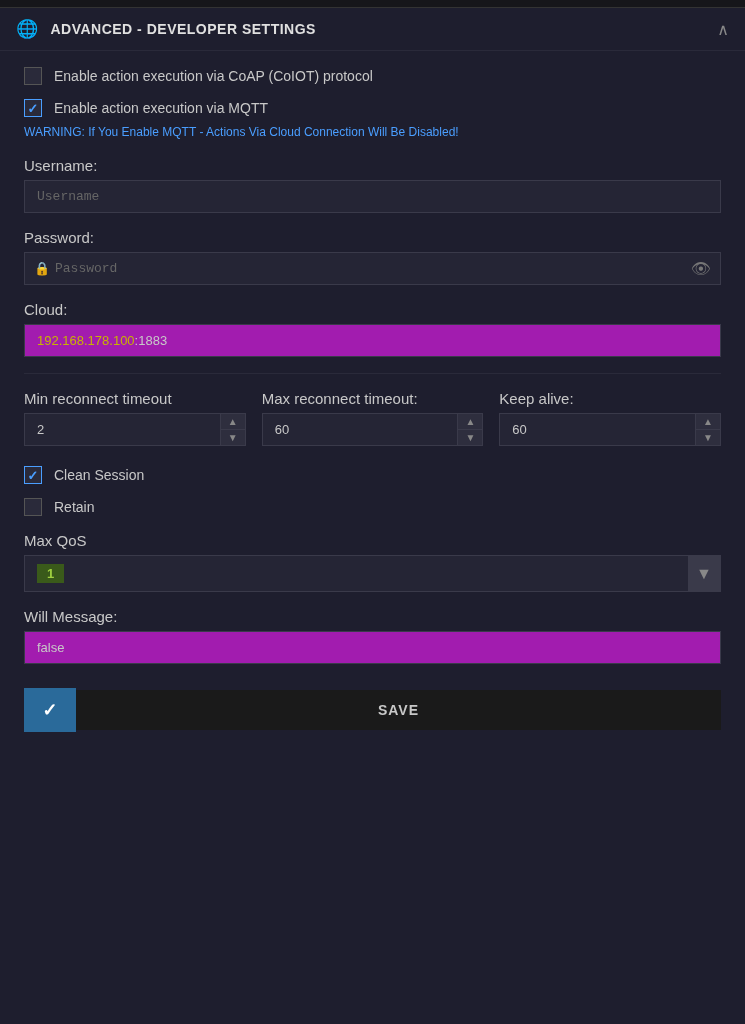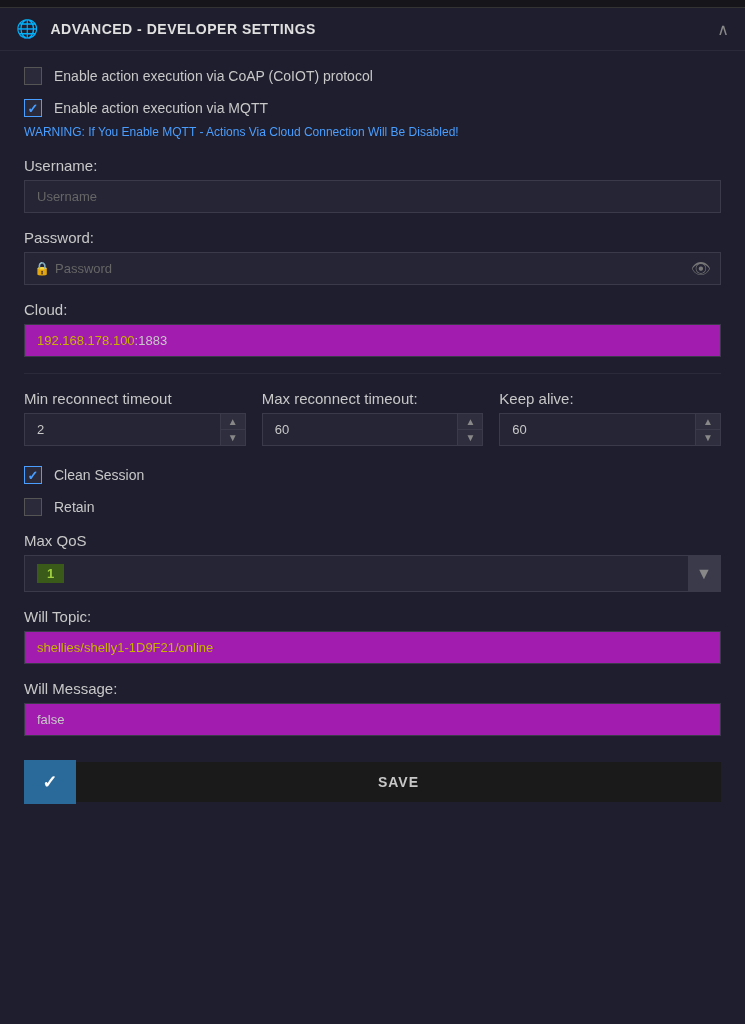--- a/index.html
+++ b/index.html
@@ -121,20 +121,21 @@
     }
 
     .input-field {
       width: 100%;
       background-color: #252535;
       border: 1px solid #3a3a4a;
       color: #fca5a5;
       padding: 8px 12px;
       font-size: 13px;
       outline: none;
+      font-family: Liberation Mono, monospace;
     }
 
     .input-field::placeholder {
       color: #666;
     }
 
     .password-wrapper {
       position: relative;
       display: flex;
       align-items: center;
@@ -432,26 +433,20 @@
       <div class="field-label">Max QoS</div>
       <div class="select-value-display">
         <span class="select-badge">1</span>
         <div style="flex:1;"></div>
         <div class="select-arrow">
           <span>▼</span>
         </div>
       </div>
     </div>
 
-    <div class="field-group">
-      <div class="field-label">Will Topic:</div>
-      <div class="server-input">
-        <span class="will-topic-value">shellies/shelly1-1D9F21/online</span>
-      </div>
-    </div>
 
     <div class="field-group">
       <div class="field-label">Will Message:</div>
       <div class="server-input">
         <span class="will-message-value">false</span>
       </div>
     </div>
 
     <div class="save-bar">
       <div class="save-check">

